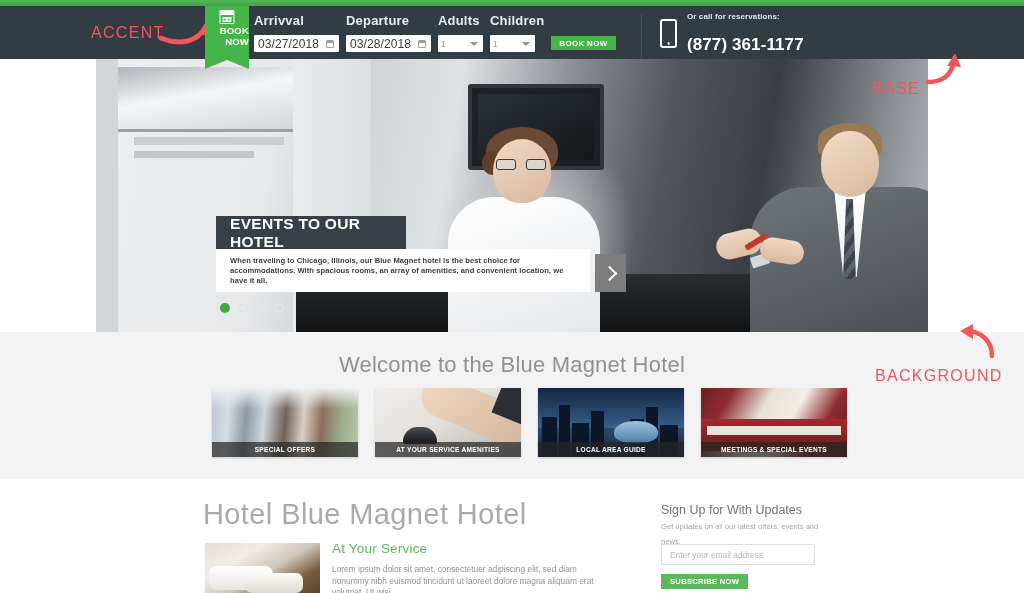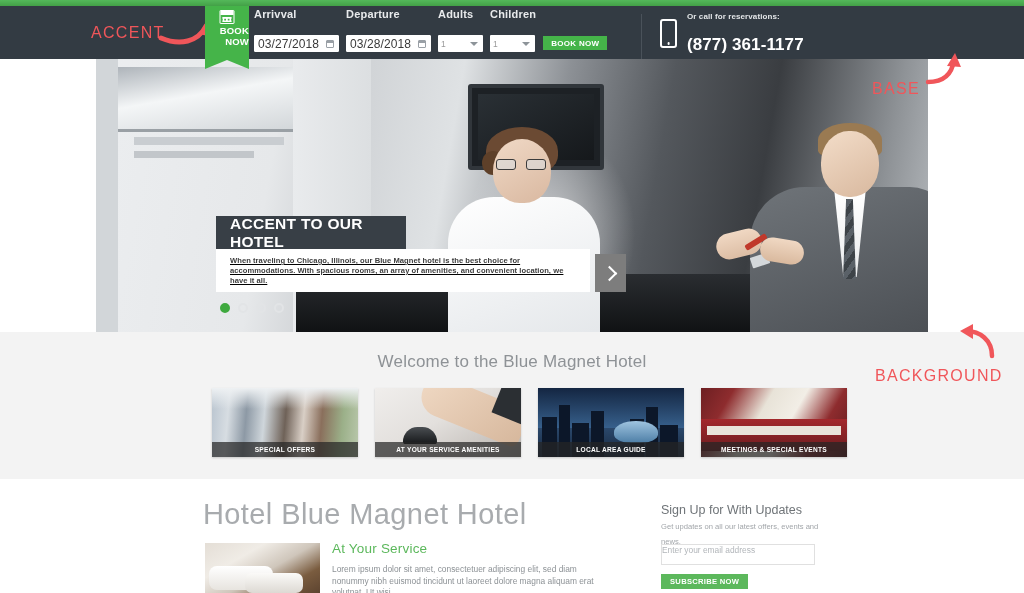--- a/index.html
+++ b/index.html
@@ -30,21 +30,21 @@
   .ribbon-cal:after{content:"";position:absolute;left:1.5px;top:6px;width:9px;height:5px;
      background:
        linear-gradient(#fff 1.5px,transparent 1.5px) 0 0/100% 3.5px repeat-y,
        linear-gradient(90deg,#fff 1.5px,transparent 1.5px) 0 0/3.5px 100% repeat-x;}
   .ribbon-txt{position:absolute;left:0;top:19px;width:100%;text-align:right;color:#fff;
      font-size:9.5px;font-weight:bold;line-height:11px;letter-spacing:.2px;}
 
   
   .bookform{position:absolute;left:254px;top:14px;height:38px;display:flex;align-items:flex-end;gap:7px;}
   .field{position:relative;}
-  .field-label{color:#e8eaec;font-size:11px;font-weight:bold;letter-spacing:.2px;margin-bottom:15px;
+  .field-label{color:#e8eaec;font-size:13px;font-weight:bold;letter-spacing:.2px;margin-bottom:7px;
      white-space:nowrap;}
   .date-input{position:relative;width:85px;height:17px;background:#fff;border:1px solid #fff;
      border-radius:1px;box-sizing:border-box;display:flex;align-items:center;padding:0 3px;}
   .date-input .val{font-size:12px;color:#3a3a3a;letter-spacing:.1px;}
   .cal-ico{position:absolute;right:4px;top:50%;transform:translateY(-50%);width:8px;height:8px;
      border:1px solid #9aa0a6;border-radius:1px;box-sizing:border-box;}
   .cal-ico:before{content:"";position:absolute;left:0;top:0;width:100%;height:2px;background:#9aa0a6;}
   .sel{position:relative;width:45px;height:17px;background:#fff;border-radius:1px;
      display:flex;align-items:center;padding:0 3px;box-sizing:border-box;}
   .sel .val{font-size:8.5px;color:#9a9a9a;}
@@ -119,34 +119,34 @@
   .h-key{position:absolute;left:648px;top:180px;width:24px;height:6px;background:#c0392b;
      transform:rotate(-32deg);border-radius:2px;}
   .h-keycard{position:absolute;left:655px;top:196px;width:18px;height:11px;background:#d4d8db;
      transform:rotate(-18deg);border-radius:1px;}
 
   
   .hero-cap-title{position:absolute;left:216px;top:216px;width:190px;height:33px;background:#383f46;
      display:flex;align-items:center;padding-left:14px;box-sizing:border-box;}
   .hero-cap-title span{color:#fff;font-size:15.5px;font-weight:bold;letter-spacing:.3px;}
   .hero-cap-body{position:absolute;left:216px;top:249px;width:374px;height:43px;background:#fff;
-     padding:7px 18px 0 14px;box-sizing:border-box;text-decoration:underline;}
+     padding:7px 18px 0 14px;box-sizing:border-box;}
   .hero-cap-body p{margin:0;font-size:7.6px;line-height:10px;color:#3d3d3d;font-weight:bold;letter-spacing:.05px;}
   .hero-next{position:absolute;left:595px;top:254px;width:31px;height:38px;background:#7d7d7d;
      display:flex;align-items:center;justify-content:center;cursor:pointer;}
   .hero-next .chev{width:9px;height:9px;border-top:2.6px solid #fff;border-right:2.6px solid #fff;
      transform:rotate(45deg);margin-left:-3px;}
   .dots{position:absolute;left:220px;top:303px;display:flex;gap:8px;align-items:center;}
   .dot{width:10px;height:10px;border-radius:50%;border:2px solid #e2e4e6;box-sizing:border-box;cursor:pointer;}
   .dot.on{background:#3fa93f;border-color:#3fa93f;}
 
   
   .gray-sec{position:absolute;left:0;top:332px;width:1024px;height:147px;background:#f3f3f3;}
   .gray-title{position:absolute;left:0;top:352px;width:1024px;text-align:center;
-     font-size:17px;color:#8e9296;font-weight:normal;letter-spacing:.2px;}
+     font-size:22px;color:#8e9296;font-weight:normal;letter-spacing:.2px;}
   .cards{position:absolute;left:212px;top:388px;display:flex;gap:17px;}
   .card{width:146px;height:69px;position:relative;overflow:hidden;
      box-shadow:0 1px 2px rgba(0,0,0,.18);cursor:pointer;}
   .card .ph{position:absolute;inset:0;}
   .card .cap{position:absolute;left:0;bottom:0;width:100%;height:15px;background:rgba(38,38,38,.72);
      display:flex;align-items:center;justify-content:center;}
   .card .cap span{color:#fff;font-size:6.6px;font-weight:bold;letter-spacing:.25px;white-space:nowrap;}
   
   .ph-people{background:linear-gradient(95deg,#b9c4cf 0%,#d7dde2 12%,#8d99a5 24%,#cfd6db 36%,#6f6258 50%,#d9cfc6 62%,#8a6f5c 74%,#9bb089 88%,#b9c7ab 100%);}
   .ph-people:after{content:"";position:absolute;left:0;top:0;right:0;height:30%;
@@ -180,21 +180,21 @@
      background:linear-gradient(#fbfaf8,#ddd9d3);}
   .bot-h3{position:absolute;left:332px;top:541px;font-size:13.5px;color:#5cb85c;font-weight:normal;
      letter-spacing:.2px;}
   .bot-p{position:absolute;left:332px;top:564px;width:283px;font-size:8.4px;line-height:11.6px;
      color:#8d9296;}
 
   
   .signup-h{position:absolute;left:661px;top:503px;font-size:12.5px;color:#6f7478;font-weight:normal;}
   .signup-sub{position:absolute;left:661px;top:519px;width:160px;font-size:7.6px;line-height:15px;color:#a2a6aa;}
   .signup-input{position:absolute;left:661px;top:544px;width:154px;height:21px;background:#fff;
-     border:1px solid #e0e0e0;box-sizing:border-box;display:flex;align-items:flex-start;}
+     border:1px solid #e0e0e0;box-sizing:border-box;display:flex;align-items:center;padding-left:8px;}
   .signup-input span{font-size:8.4px;color:#b2b6ba;}
   .sub-btn{position:absolute;left:661px;top:574px;height:15px;padding:0 9px;background:#5cb85c;color:#fff;
      font-size:7.6px;font-weight:bold;letter-spacing:.3px;display:flex;align-items:center;border:0;cursor:pointer;}
 
   
   .anno{position:absolute;color:#f0565a;font-size:16px;letter-spacing:1.3px;white-space:nowrap;}
   .anno-accent{left:91px;top:24px;}
   .anno-base{left:872px;top:80px;}
   .anno-bg{left:875px;top:367px;}
   .anno-svg{position:absolute;left:0;top:0;width:1024px;height:593px;pointer-events:none;}
@@ -282,21 +282,21 @@
       <div class="h-manhead"></div>
       <div class="h-handA"></div>
       <div class="h-key"></div>
       <div class="h-keycard"></div>
       <div class="h-handB"></div>
 
     </div>
   </div>
 
   <div class="hero-cap-title">
-    <span>ACCENT TO OUR HOTEL</span>
+    <span>EVENTS TO OUR HOTEL</span>
   </div>
   <div class="hero-cap-body">
     <p>When traveling to Chicago, Illinois, our Blue Magnet hotel is the best choice for accommodations. With spacious rooms, an array of amenities, and convenient location, we have it all.</p>
   </div>
   <div class="hero-next">
     <span class="chev"></span>
   </div>
   <div class="dots">
     <span class="dot on"></span>
     <span class="dot"></span>

